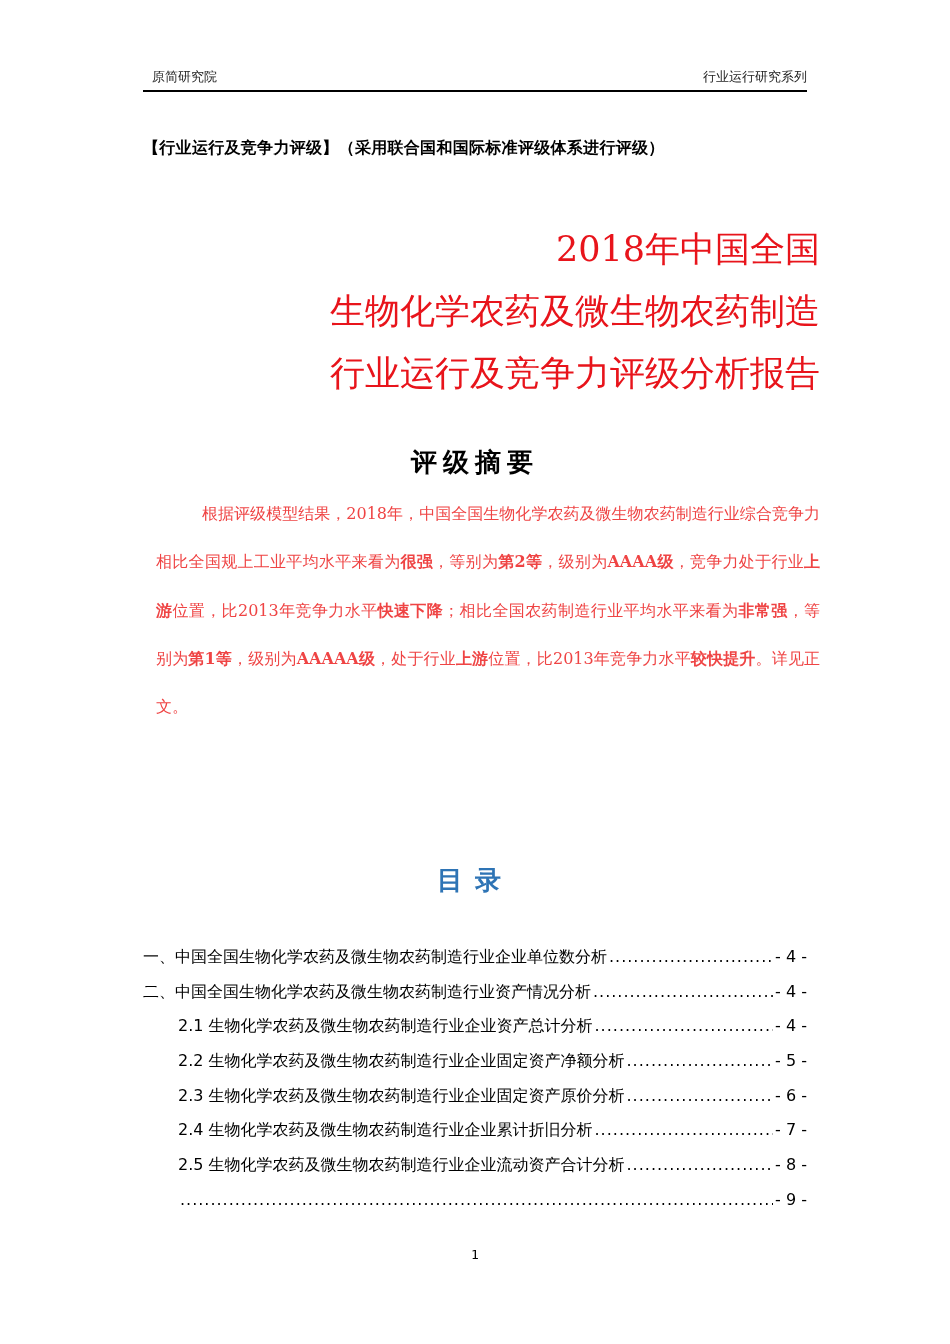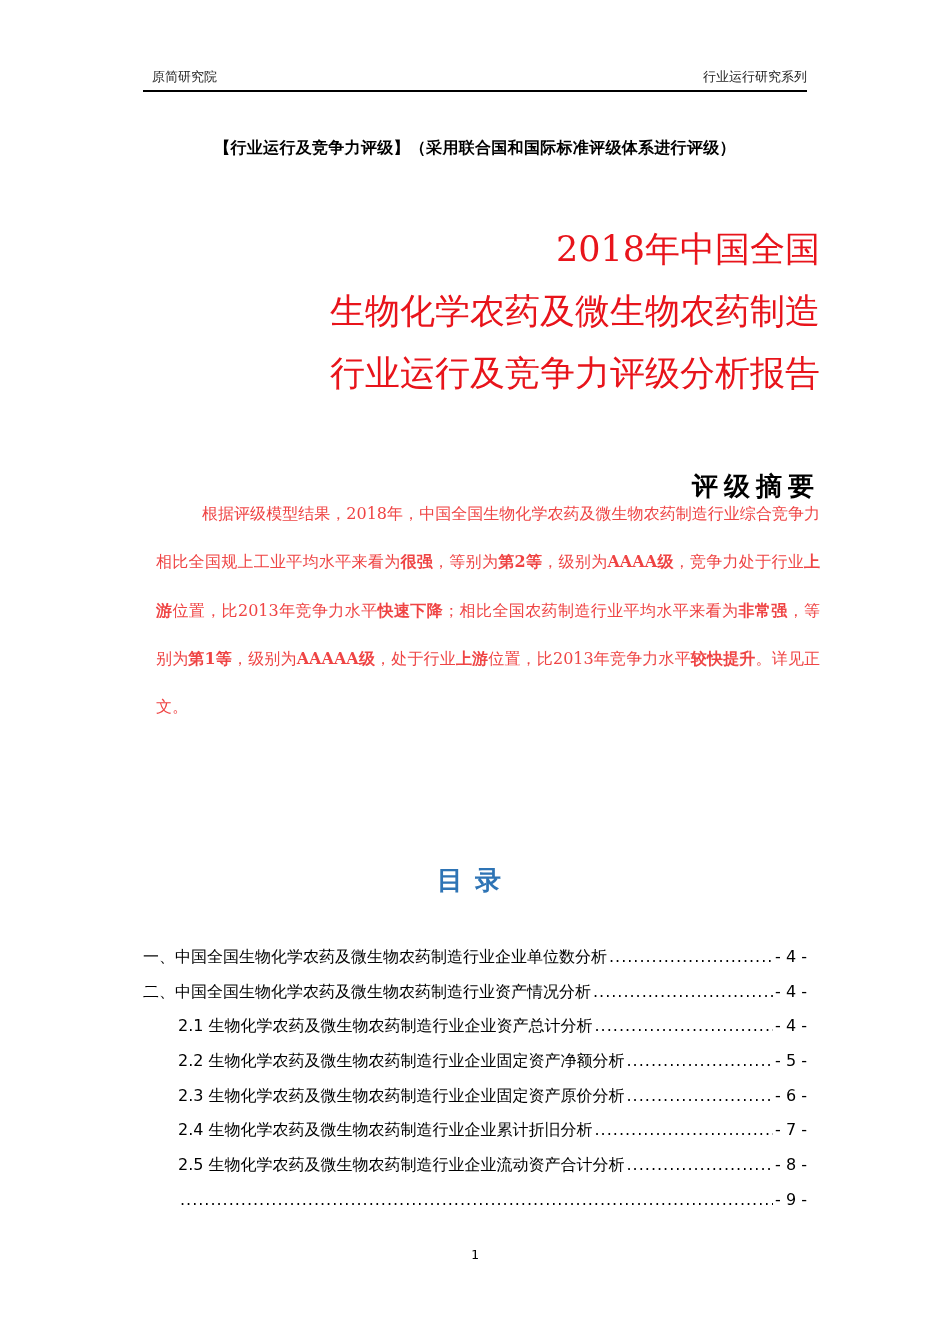--- a/index.html
+++ b/index.html
@@ -27,21 +27,21 @@
       color: #222;
     }
     .page-header .left { position: absolute; left: 9px; top: 2px; }
     .page-header .right { position: absolute; right: 0; top: 2px; }
 
     .rating-note {
       position: absolute;
       left: 143px;
       top: 138px;
       width: 664px;
-      text-align: center;
+      text-align: left;
       font-size: 16px;
       font-weight: bold;
       font-family: Liberation Mono, monospace;
       letter-spacing: 0.3px;
     }
 
     .main-title {
       position: absolute;
       left: 130px;
       top: 218px;
@@ -52,26 +52,25 @@
       line-height: 62px;
       font-family: "DejaVu Serif", "Liberation Serif", serif;
     }
     .main-title .line { display: block; white-space: nowrap; }
 
     .summary-heading {
       position: absolute;
       left: 130px;
       top: 445px;
       width: 690px;
-      text-align: right;
+      text-align: center;
       font-size: 26px;
       font-weight: bold;
       letter-spacing: 6px;
       font-family: "DejaVu Sans", "Liberation Sans", sans-serif;
-      margin-top: 24px;
     }
 
     .summary-body {
       position: absolute;
       left: 156px;
       top: 490px;
       width: 664px;
       font-size: 16px;
       line-height: 48.3px;
       text-align: justify;

